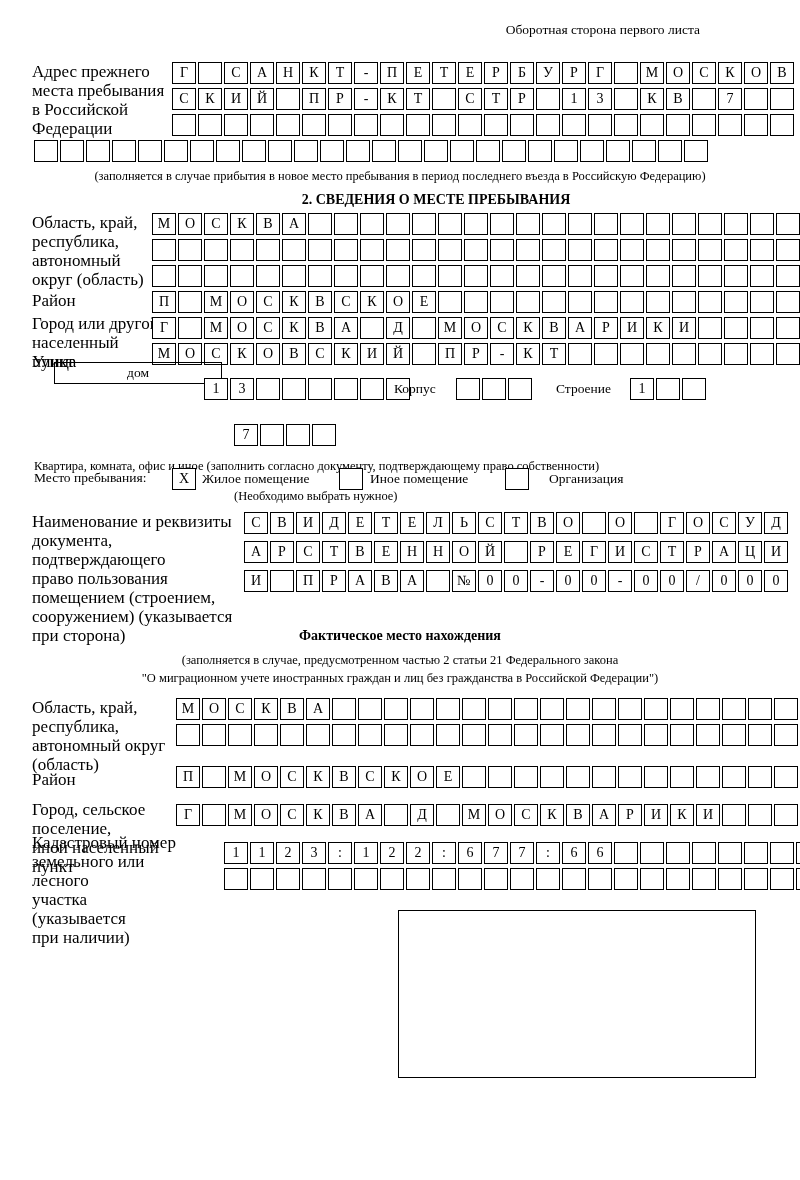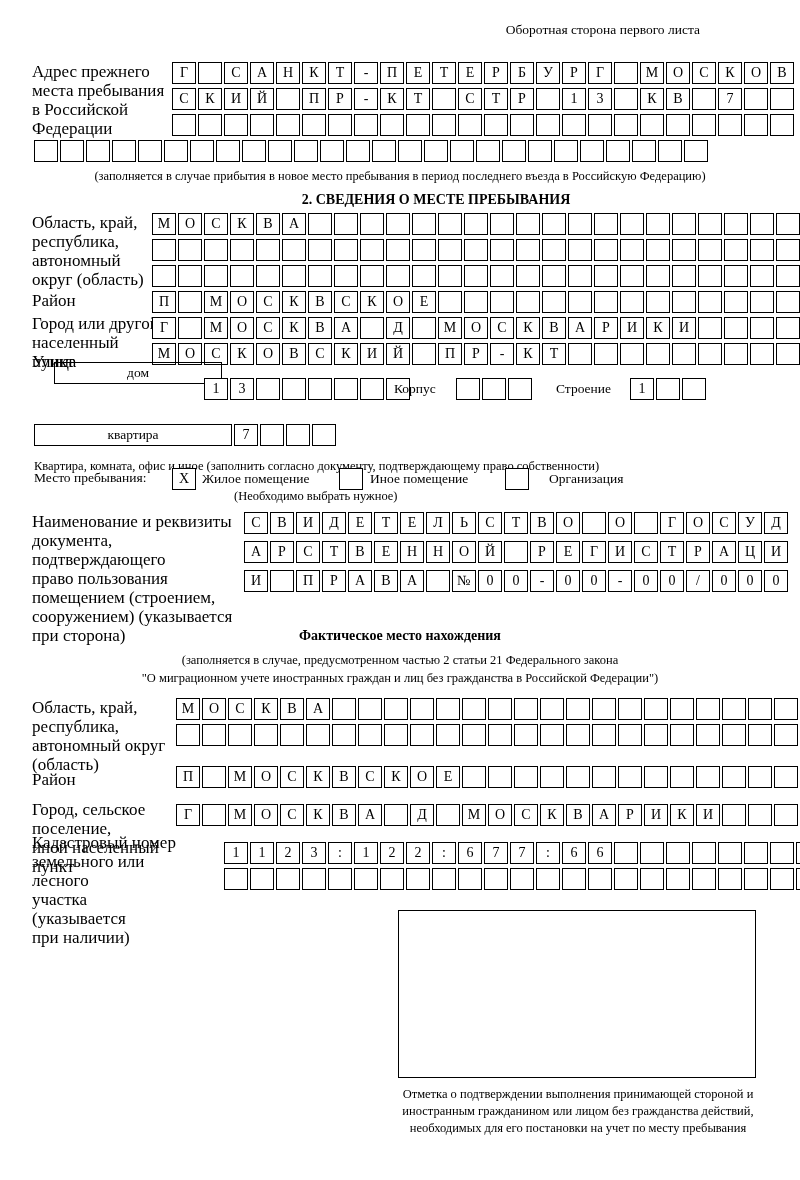--- a/index.html
+++ b/index.html
@@ -398,21 +398,20 @@
       <div class="cell blank"></div>
     </div>
   <div class="plain" style="left:556px; top:381px;">Строение</div>
   <div class="cells" id="s2-stroenie" style="left:630px; top:378px;">
       <div class="cell">1</div>
       <div class="cell blank"></div>
       <div class="cell blank"></div>
     </div>
 
 
-  <div class="wide-box" style="left:34px; top:424px; width:198px;">квартира</div>
   <div class="cells" id="s2-kv" style="left:234px; top:424px;">
       <div class="cell">7</div>
       <div class="cell blank"></div>
       <div class="cell blank"></div>
       <div class="cell blank"></div>
     </div>
 
   <div class="lbl small" style="left:34px; top:425px;margin-top:32px;">Квартира, комната, офис и иное (заполнить согласно документу, подтверждающему право собственности)</div>
 
   <div class="plain" style="left:34px; top:470px; font-size:13.5px;">Место пребывания:</div>
@@ -667,18 +666,14 @@
       <div class="cell blank"></div>
       <div class="cell blank"></div>
       <div class="cell blank"></div>
       <div class="cell blank"></div>
       <div class="cell blank"></div>
       <div class="cell blank"></div>
       <div class="cell blank"></div>
     </div>
 
   <div class="bigbox" style="left:398px; top:910px; width:358px; height:168px;"></div>
-  <div class="footnote" style="left:390px; top:1086px; width:376px;">Отметка о подтверждении выполнения принимающей
-стороной и иностранным гражданином или лицом без
-гражданства действий, необходимых для его постановки
-на учет по месту пребывания</div>
 
 </div>
 
 </body></html>

